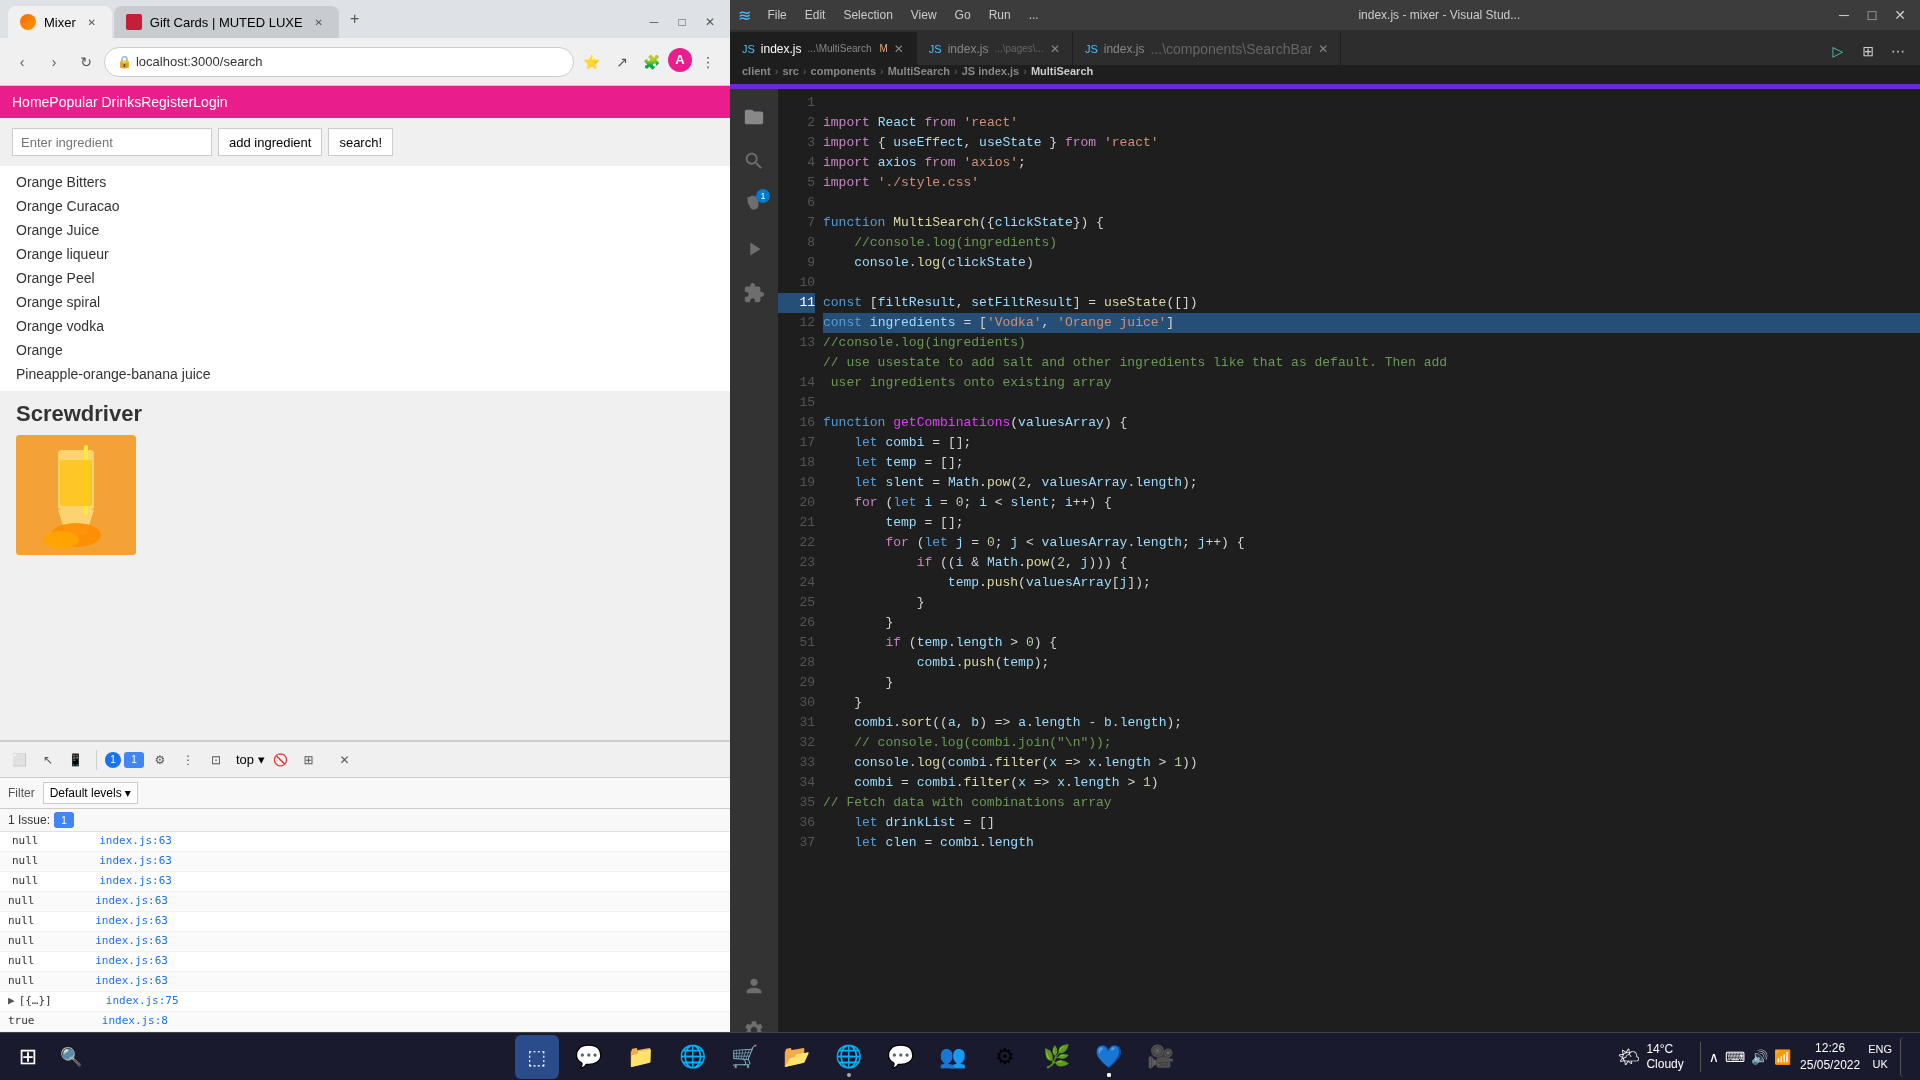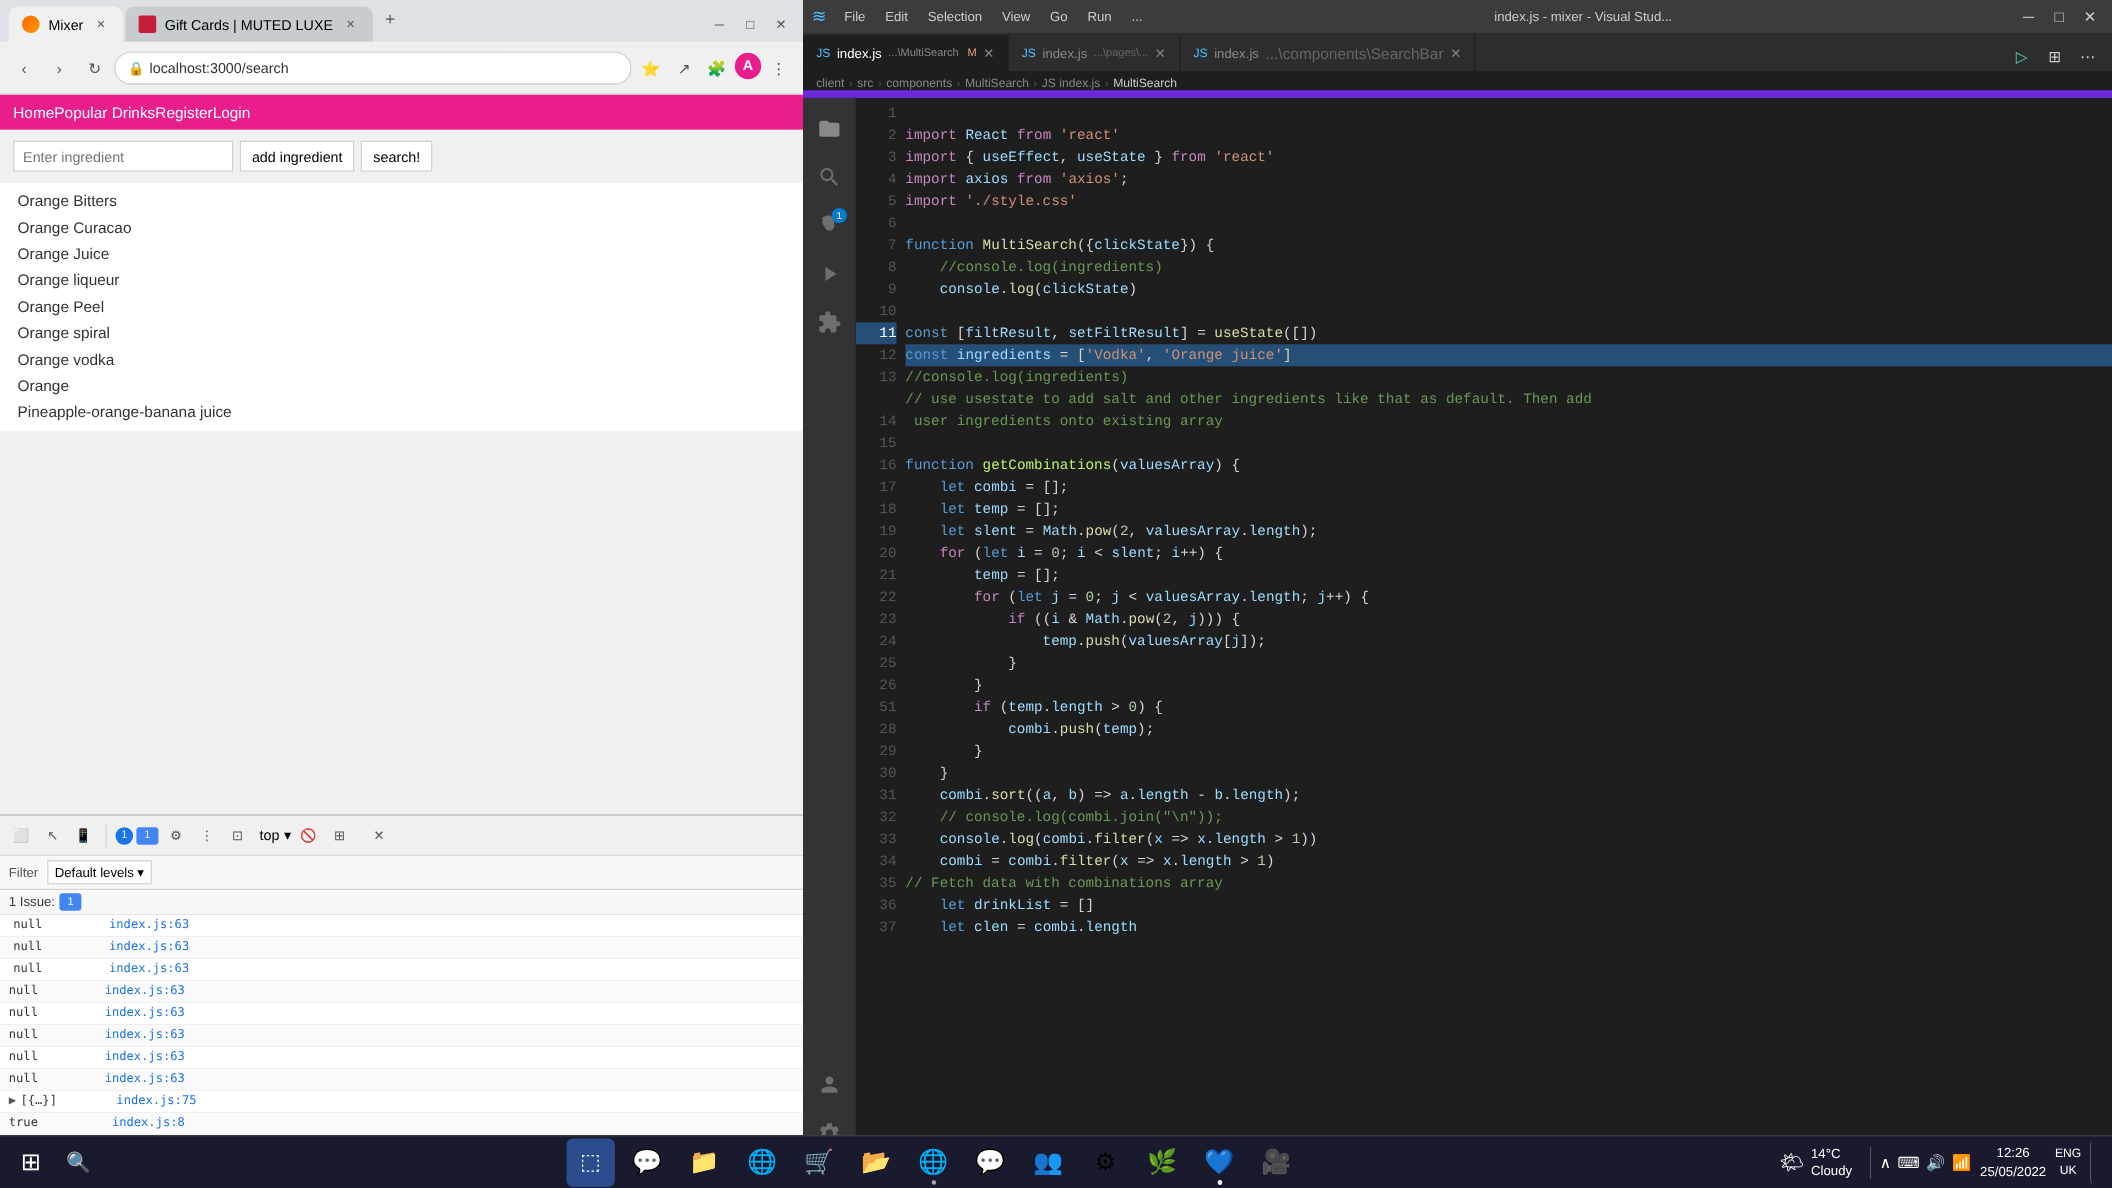--- a/index.html
+++ b/index.html
@@ -73,21 +73,21 @@
     .vscode-title-text { color: #ccc; font-size: 12px; flex: 1; text-align: center; }
     .vscode-title-right { display: flex; gap: 4px; }
 
     .vscode-tabs { height: 35px; background: #2d2d2d; display: flex; align-items: flex-end; overflow-x: auto; }
     .vscode-tab { height: 33px; padding: 0 12px; display: flex; align-items: center; gap: 6px; font-size: 12px; cursor: pointer; white-space: nowrap; border-right: 1px solid #1e1e1e; }
     .vscode-tab.active { background: #1e1e1e; color: #fff; }
     .vscode-tab.inactive { background: #2d2d2d; color: #888; }
     .vscode-tab .tab-lang-icon { color: #4fc1ff; font-size: 11px; }
     .vscode-tab-close { font-size: 12px; color: #888; cursor: pointer; }
 
-    .vscode-breadcrumb { height: 24px; background: #1e1e1e; display: flex; align-items: flex-end; padding: 0 12px; gap: 4px; border-bottom: 7px solid #6d28d9; }
+    .vscode-breadcrumb { height: 24px; background: #1e1e1e; display: flex; align-items: flex-start; padding: 0 12px; gap: 4px; border-bottom: 5px solid #6d28d9; font-weight: bold; }
     .bc-item { color: #888; font-size: 11px; }
     .bc-sep { color: #555; font-size: 11px; }
     .bc-active { color: #ccc; font-size: 11px; }
 
     .vscode-body { display: flex; flex: 1; overflow: hidden; }
 
     .vscode-activity-bar { width: 48px; background: #333; display: flex; flex-direction: column; align-items: center; padding: 8px 0; gap: 4px; }
     .activity-icon { width: 40px; height: 40px; display: flex; align-items: center; justify-content: center; color: #888; font-size: 22px; cursor: pointer; border-radius: 4px; position: relative; }
     .activity-badge { position: absolute; top: 4px; right: 4px; background: #007acc; color: white; border-radius: 50%; width: 14px; height: 14px; font-size: 9px; display: flex; align-items: center; justify-content: center; }
 
@@ -188,20 +188,38 @@
       <div class="suggestion-item">Orange liqueur</div>
       <div class="suggestion-item">Orange Peel</div>
       <div class="suggestion-item">Orange spiral</div>
       <div class="suggestion-item">Orange vodka</div>
       <div class="suggestion-item">Orange</div>
       <div class="suggestion-item">Pineapple-orange-banana juice</div>
       <div class="suggestion-item">Squeezed Orange</div>
 
     </div>
 
+    <div class="cocktail-result">
+      <div class="cocktail-title">Screwdriver</div>
+      <div class="cocktail-img-placeholder">
+        <svg width="120" height="120" viewBox="0 0 120 120">
+          <rect width="120" height="120" fill="#f4a235"></rect>
+
+          <rect x="42" y="15" width="36" height="60" rx="4" fill="#ffe082" opacity="0.8"></rect>
+          <polygon points="42,75 78,75 70,100 50,100" fill="#ffe082" opacity="0.8"></polygon>
+
+          <ellipse cx="60" cy="100" rx="25" ry="12" fill="#ff8c00" opacity="0.9"></ellipse>
+          <ellipse cx="45" cy="105" rx="18" ry="9" fill="#ffa500" opacity="0.9"></ellipse>
+
+          <rect x="68" y="10" width="4" height="70" rx="2" fill="#ffeb3b"></rect>
+
+          <rect x="44" y="25" width="32" height="46" rx="2" fill="#ffc107" opacity="0.7"></rect>
+        </svg>
+      </div>
+    </div>
   </div>
 
   <div style="height:340px; background:#f0f0f0; border-top: 2px solid #ccc; display:flex; flex-direction:column;">
 
     <div class="devtools-bar">
       <button class="devtools-icon-btn">⬜</button>
       <button class="devtools-icon-btn">↖</button>
       <button class="devtools-icon-btn">📱</button>
       <span style="width:1px;height:20px;background:#ccc;margin:0 4px;"></span>
       <div style="display:flex;align-items:center;gap:3px;">
@@ -461,21 +479,21 @@
 <span style="color:#569cd6;">function</span> <span style="color:#dcdcaa;">MultiSearch</span><span style="color:#d4d4d4;">({</span><span style="color:#9cdcfe;">clickState</span><span style="color:#d4d4d4;">}) {</span>
     <span style="color:#6a9955;">//console.log(ingredients)</span>
     <span style="color:#9cdcfe;">console</span><span style="color:#d4d4d4;">.</span><span style="color:#dcdcaa;">log</span><span style="color:#d4d4d4;">(</span><span style="color:#9cdcfe;">clickState</span><span style="color:#d4d4d4;">)</span>
 
 <span style="color:#569cd6;">const</span> <span style="color:#d4d4d4;">[</span><span style="color:#9cdcfe;">filtResult</span><span style="color:#d4d4d4;">,</span> <span style="color:#9cdcfe;">setFiltResult</span><span style="color:#d4d4d4;">]</span> <span style="color:#d4d4d4;">=</span> <span style="color:#dcdcaa;">useState</span><span style="color:#d4d4d4;">([])</span>
 <span style="background:#264f78;display:inline-block;width:100%;"><span style="color:#569cd6;">const</span> <span style="color:#9cdcfe;">ingredients</span> <span style="color:#d4d4d4;">=</span> <span style="color:#d4d4d4;">[</span><span style="color:#ce9178;">'Vodka'</span><span style="color:#d4d4d4;">,</span> <span style="color:#ce9178;">'Orange juice'</span><span style="color:#d4d4d4;">]</span></span>
 <span style="color:#6a9955;">//console.log(ingredients)</span>
 <span style="color:#6a9955;">// use usestate to add salt and other ingredients like that as default. Then add</span>
 <span style="color:#6a9955;"> user ingredients onto existing array</span>
 
-<span style="color:#569cd6;">function</span> <span style="color:#bef264;">getCombinations</span><span style="color:#d4d4d4;">(</span><span style="color:#9cdcfe;">valuesArray</span><span style="color:#d4d4d4;">) {</span>
+<span style="color:#569cd6;">function</span> <span style="color:#d946ef;">getCombinations</span><span style="color:#d4d4d4;">(</span><span style="color:#9cdcfe;">valuesArray</span><span style="color:#d4d4d4;">) {</span>
     <span style="color:#569cd6;">let</span> <span style="color:#9cdcfe;">combi</span> <span style="color:#d4d4d4;">=</span> <span style="color:#d4d4d4;">[];</span>
     <span style="color:#569cd6;">let</span> <span style="color:#9cdcfe;">temp</span> <span style="color:#d4d4d4;">=</span> <span style="color:#d4d4d4;">[];</span>
     <span style="color:#569cd6;">let</span> <span style="color:#9cdcfe;">slent</span> <span style="color:#d4d4d4;">=</span> <span style="color:#9cdcfe;">Math</span><span style="color:#d4d4d4;">.</span><span style="color:#dcdcaa;">pow</span><span style="color:#d4d4d4;">(</span><span style="color:#b5cea8;">2</span><span style="color:#d4d4d4;">,</span> <span style="color:#9cdcfe;">valuesArray</span><span style="color:#d4d4d4;">.</span><span style="color:#9cdcfe;">length</span><span style="color:#d4d4d4;">);</span>
     <span style="color:#c586c0;">for</span> <span style="color:#d4d4d4;">(</span><span style="color:#569cd6;">let</span> <span style="color:#9cdcfe;">i</span> <span style="color:#d4d4d4;">=</span> <span style="color:#b5cea8;">0</span><span style="color:#d4d4d4;">;</span> <span style="color:#9cdcfe;">i</span> <span style="color:#d4d4d4;">&lt;</span> <span style="color:#9cdcfe;">slent</span><span style="color:#d4d4d4;">;</span> <span style="color:#9cdcfe;">i</span><span style="color:#d4d4d4;">++) {</span>
         <span style="color:#9cdcfe;">temp</span> <span style="color:#d4d4d4;">=</span> <span style="color:#d4d4d4;">[];</span>
         <span style="color:#c586c0;">for</span> <span style="color:#d4d4d4;">(</span><span style="color:#569cd6;">let</span> <span style="color:#9cdcfe;">j</span> <span style="color:#d4d4d4;">=</span> <span style="color:#b5cea8;">0</span><span style="color:#d4d4d4;">;</span> <span style="color:#9cdcfe;">j</span> <span style="color:#d4d4d4;">&lt;</span> <span style="color:#9cdcfe;">valuesArray</span><span style="color:#d4d4d4;">.</span><span style="color:#9cdcfe;">length</span><span style="color:#d4d4d4;">;</span> <span style="color:#9cdcfe;">j</span><span style="color:#d4d4d4;">++) {</span>
             <span style="color:#c586c0;">if</span> <span style="color:#d4d4d4;">((</span><span style="color:#9cdcfe;">i</span> <span style="color:#d4d4d4;">&amp;</span> <span style="color:#9cdcfe;">Math</span><span style="color:#d4d4d4;">.</span><span style="color:#dcdcaa;">pow</span><span style="color:#d4d4d4;">(</span><span style="color:#b5cea8;">2</span><span style="color:#d4d4d4;">,</span> <span style="color:#9cdcfe;">j</span><span style="color:#d4d4d4;">))) {</span>
                 <span style="color:#9cdcfe;">temp</span><span style="color:#d4d4d4;">.</span><span style="color:#dcdcaa;">push</span><span style="color:#d4d4d4;">(</span><span style="color:#9cdcfe;">valuesArray</span><span style="color:#d4d4d4;">[</span><span style="color:#9cdcfe;">j</span><span style="color:#d4d4d4;">]);</span>
             <span style="color:#d4d4d4;">}</span>
         <span style="color:#d4d4d4;">}</span>

